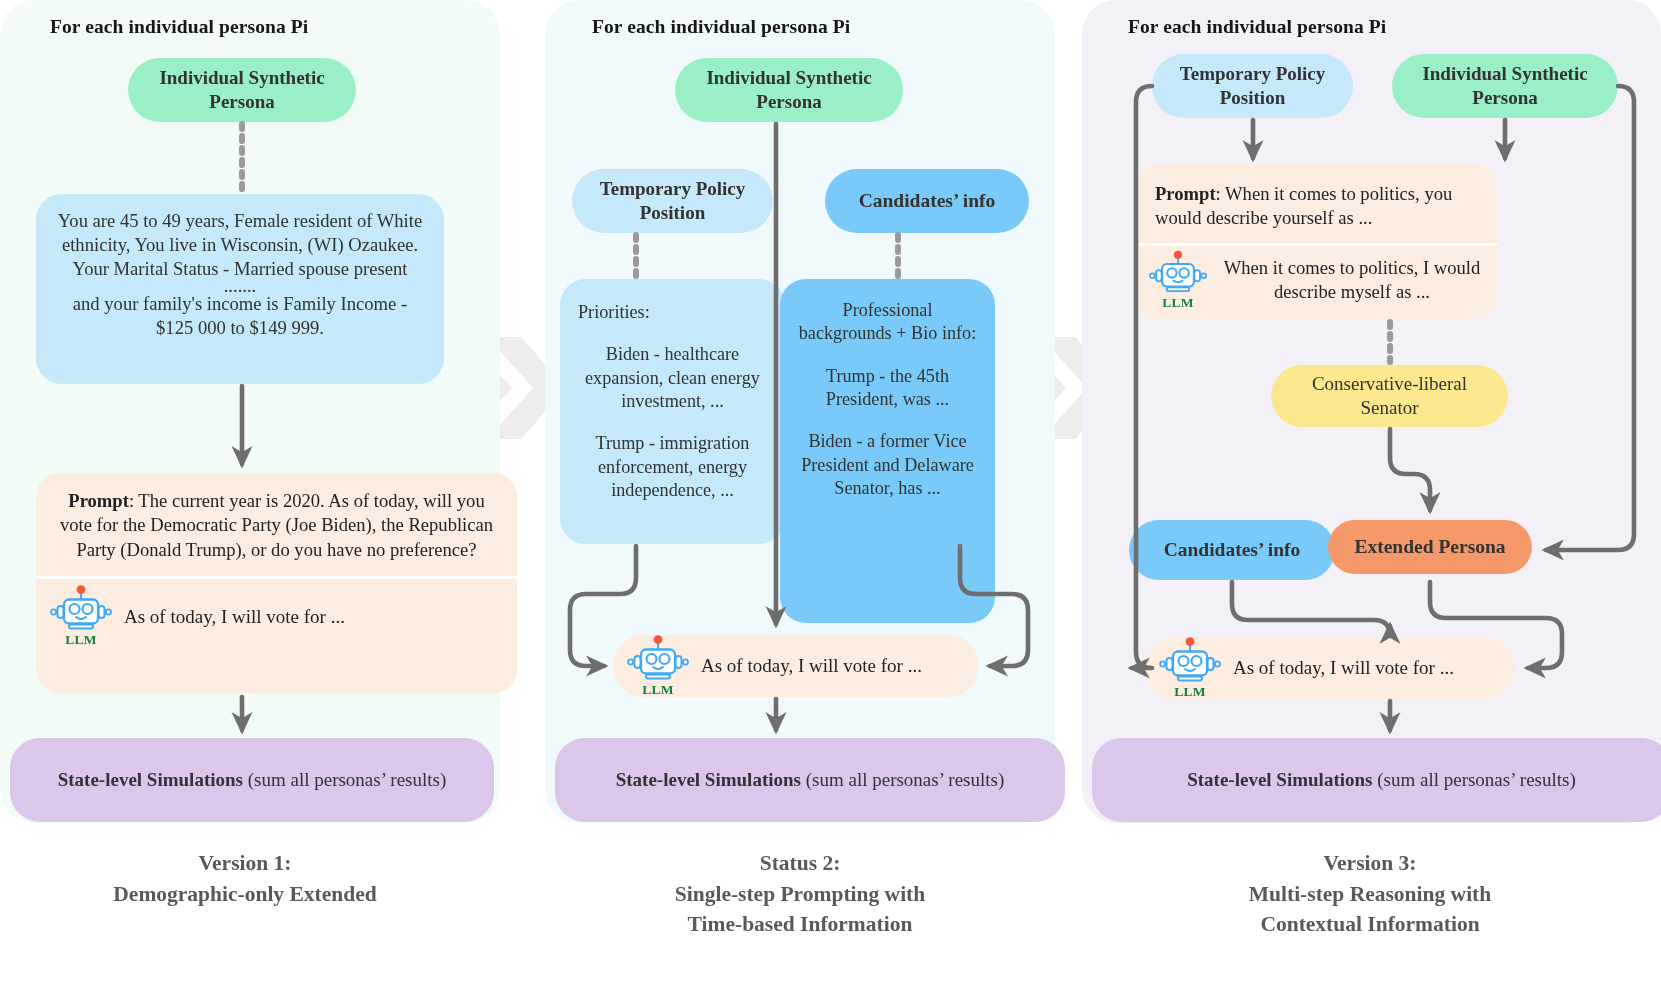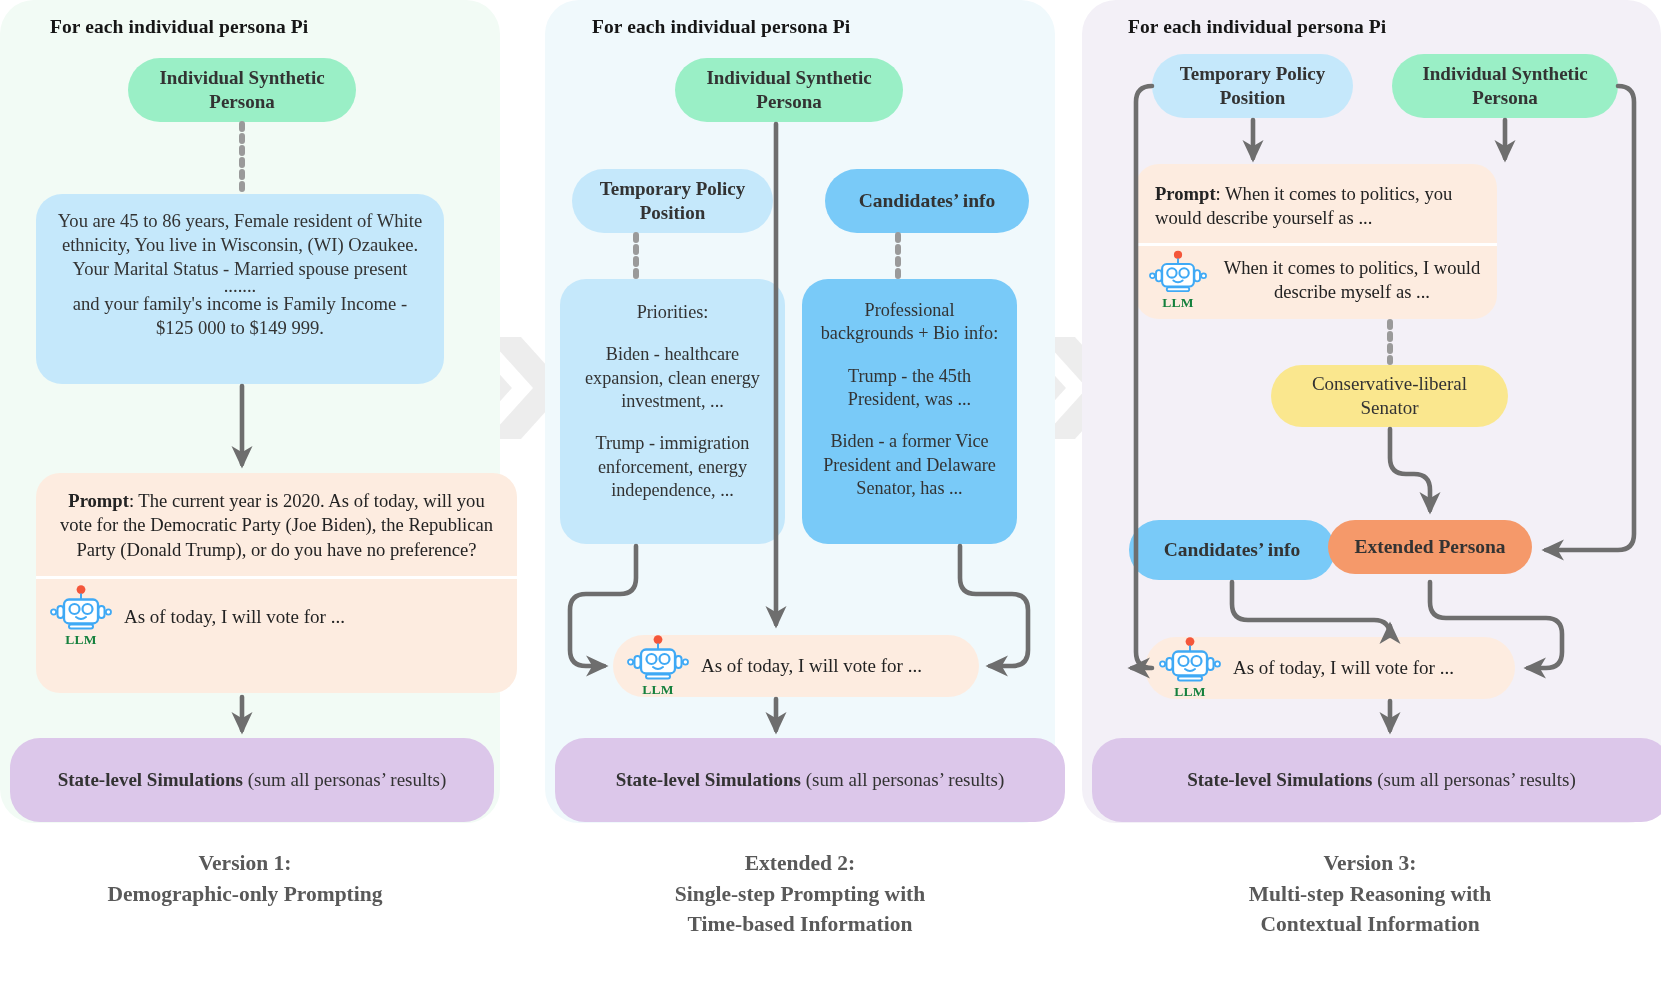--- a/index.html
+++ b/index.html
@@ -78,21 +78,21 @@
   </svg>
 
   <div class="panel" id="panel1"></div>
 
   <div class="panel-title" style="left:50px; top:16px;">For each individual persona Pi</div>
 
   <div class="node bold green" style="left:128px; top:58px; width:228px; height:64px; border-radius:32px; font-size:19px; padding:0 16px;">Individual Synthetic Persona</div>
 
   <div class="node lblue" style="left:36px; top:194px; width:408px; height:190px; border-radius:26px; font-size:18.6px; display:block;">
     <div class="para" style="padding-top:15px;">
-      <p style="text-align:center;">You are 45 to 86 years, Female resident of White ethnicity, You live in Wisconsin, (WI) Ozaukee. Your Marital Status - Married spouse present</p>
+      <p style="text-align:center;">You are 45 to 49 years, Female resident of White ethnicity, You live in Wisconsin, (WI) Ozaukee. Your Marital Status - Married spouse present</p>
       <p style="text-align:center; line-height:.65;">.......</p>
       <p style="text-align:center;">and your family's income is Family Income - $125 000 to $149 999.</p>
     </div>
   </div>
 
   <div class="promptbox" style="left:36px; top:473px; width:481px; height:220px;">
     <div class="ptext" style="font-size:18.6px;">
       <span style="font-weight:bold;">Prompt</span><span>: The current year is 2020. As of today, will you vote for the Democratic Party (Joe Biden), the Republican Party (Donald Trump), or do you have no preference?</span>
     </div>
     <div class="divider"></div>
@@ -117,43 +117,43 @@
     </div>
   </div>
 
   <div class="node purple" style="left:0px; top:738px; width:484px; height:84px; border-radius:30px; font-size:19px; padding:0 24px;">
     <div>
       <span style="font-weight:bold;">State-level Simulations</span><span> (sum all personas’ results)</span>
     </div>
   </div>
 
   <div class="caption" style="left:20px; top:848px; width:450px;">Version 1:
-Demographic-only Prompting</div>
+Demographic-only Extended</div>
 
   <div class="panel" id="panel2"></div>
 
   <div class="panel-title" style="left:592px; top:16px;">For each individual persona Pi</div>
 
   <div class="node bold green" style="left:675px; top:58px; width:228px; height:64px; border-radius:32px; font-size:19px; padding:0 16px;">Individual Synthetic Persona</div>
 
   <div class="node bold lblue" style="left:572px; top:169px; width:201px; height:64px; border-radius:32px; font-size:19px; padding:0 14px;">Temporary Policy Position</div>
 
   <div class="node bold dblue" style="left:825px; top:169px; width:204px; height:64px; border-radius:32px; font-size:19.5px; padding:0 14px;">Candidates’ info</div>
 
   <div class="node lblue" style="left:560px; top:279px; width:225px; height:265px; border-radius:26px; font-size:18.2px; display:block;">
     <div class="para" style="padding-top:22px;">
-      <p style="text-align:center;">Priorities:</p>
+      <p style="text-align:left;">Priorities:</p>
       <div class="gap"></div>
       <p style="text-align:center;">Biden - healthcare expansion, clean energy investment, ...</p>
       <div class="gap"></div>
       <p style="text-align:center;">Trump - immigration enforcement, energy independence, ...</p>
     </div>
   </div>
 
-  <div class="node dblue" style="left:802px; top:279px; width:215px; height:265px; border-radius:26px; font-size:18.2px; display:block;">
+  <div class="node dblue" style="left:780px; top:279px; width:215px; height:344px; border-radius:26px; font-size:18.2px; display:block;">
     <div class="para" style="padding-top:20px;">
       <p style="text-align:center;">Professional backgrounds + Bio info:</p>
       <div class="gap"></div>
       <p style="text-align:center;">Trump - the 45th President, was ...</p>
       <div class="gap"></div>
       <p style="">Biden - a former Vice President and Delaware Senator, has ...</p>
     </div>
   </div>
 
   <div class="promptbox" style="left:613px; top:635px; width:366px; height:62px; border-radius:31px;">
@@ -177,21 +177,21 @@
       <div class="atext" style="font-size:19px;">As of today, I will vote for ...</div>
     </div>
   </div>
 
   <div class="node purple" style="left:545px; top:738px; width:510px; height:84px; border-radius:30px; font-size:19px; padding:0 24px;">
     <div>
       <span style="font-weight:bold;">State-level Simulations</span><span> (sum all personas’ results)</span>
     </div>
   </div>
 
-  <div class="caption" style="left:570px; top:848px; width:460px;">Extended 2:
+  <div class="caption" style="left:570px; top:848px; width:460px;">Status 2:
 Single-step Prompting with
 Time-based Information</div>
 
   <div class="panel" id="panel3"></div>
 
   <div class="panel-title" style="left:1128px; top:16px;">For each individual persona Pi</div>
 
   <div class="node bold lblue" style="left:1152px; top:54px; width:201px; height:64px; border-radius:32px; font-size:19px; padding:0 14px;">Temporary Policy Position</div>
 
   <div class="node bold green" style="left:1392px; top:54px; width:226px; height:64px; border-radius:32px; font-size:19px; padding:0 14px;">Individual Synthetic Persona</div>

